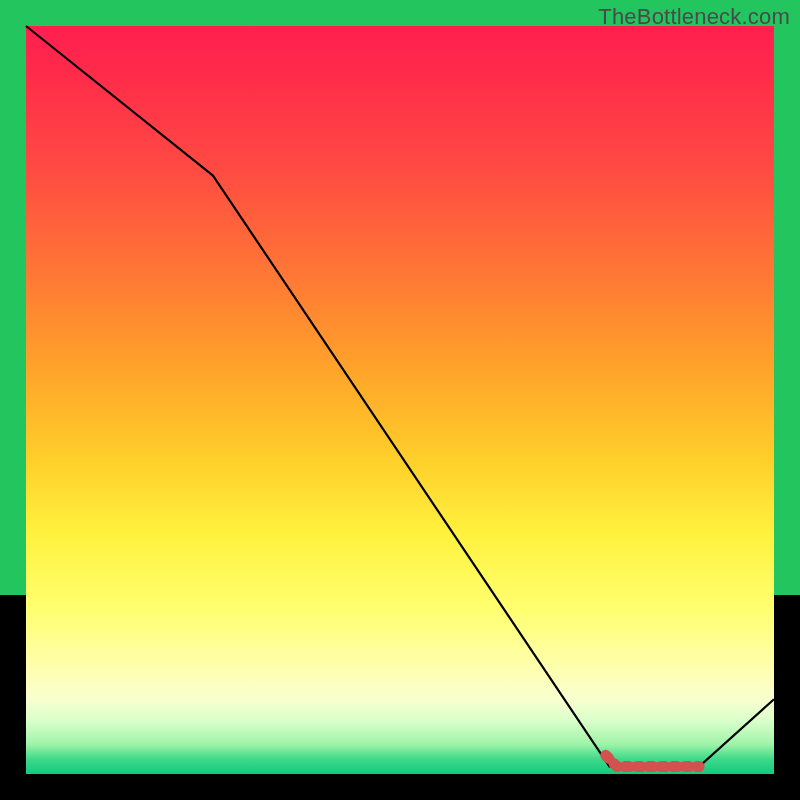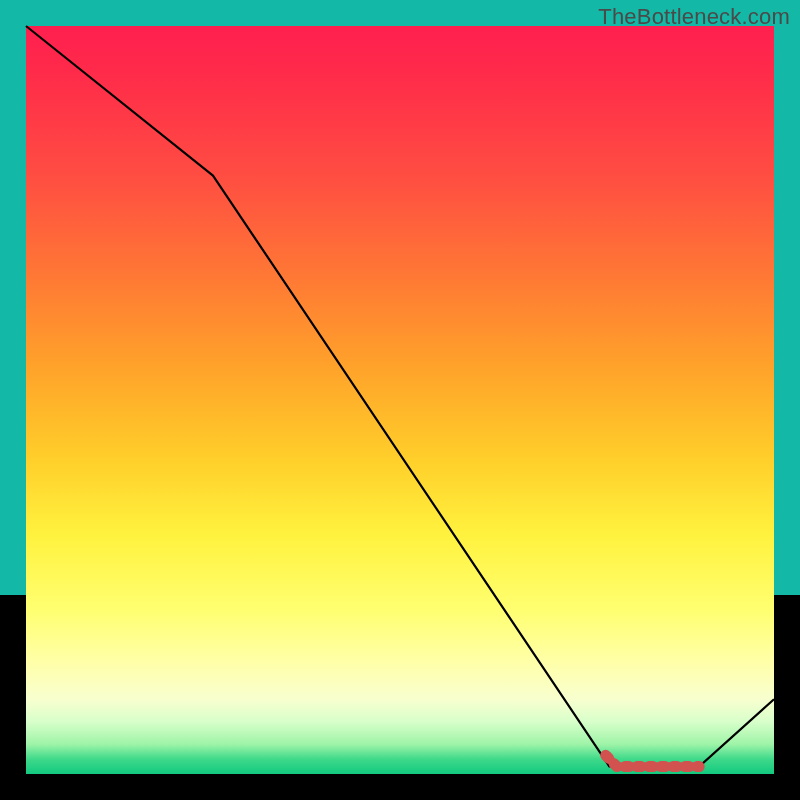--- a/index.html
+++ b/index.html
@@ -8,21 +8,21 @@
     width: 800px;
     height: 800px;
     background: #000;
     overflow: hidden;
     font-family: Arial, Helvetica, sans-serif;
   }
   .frame {
     position: relative;
     width: 800px;
     height: 595px;
-    background: #14b8a6;
+    background: #22c55e;
   }
   .plot-area {
     position: absolute;
     left: 26px;
     top: 26px;
     width: 748px;
     height: 748px;
     
     background: linear-gradient(
       to bottom,

